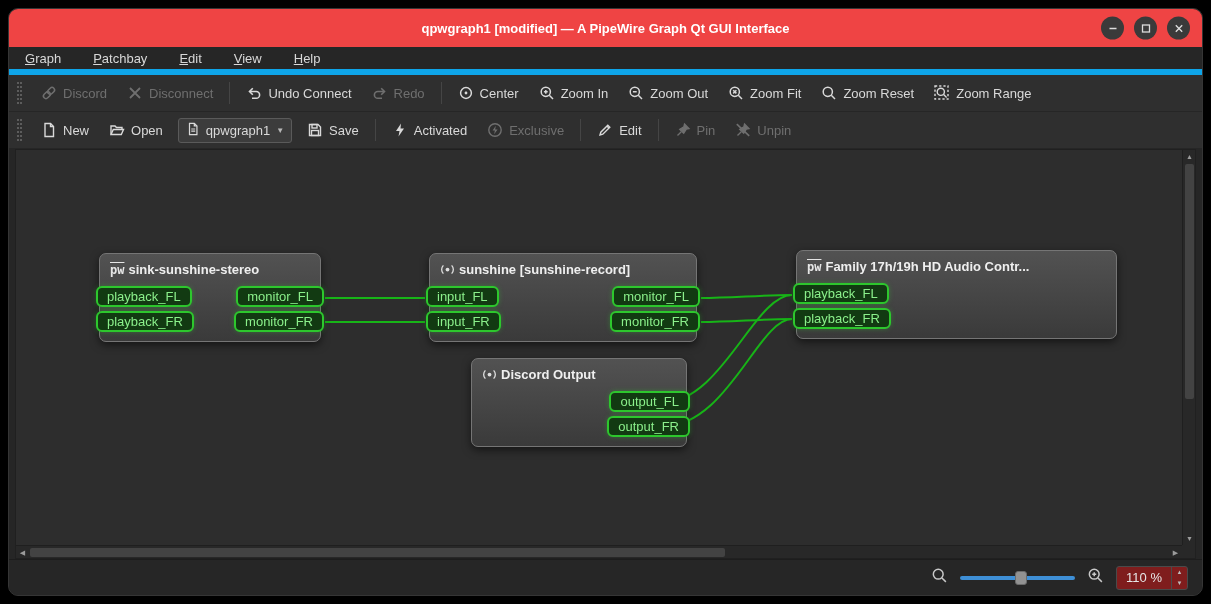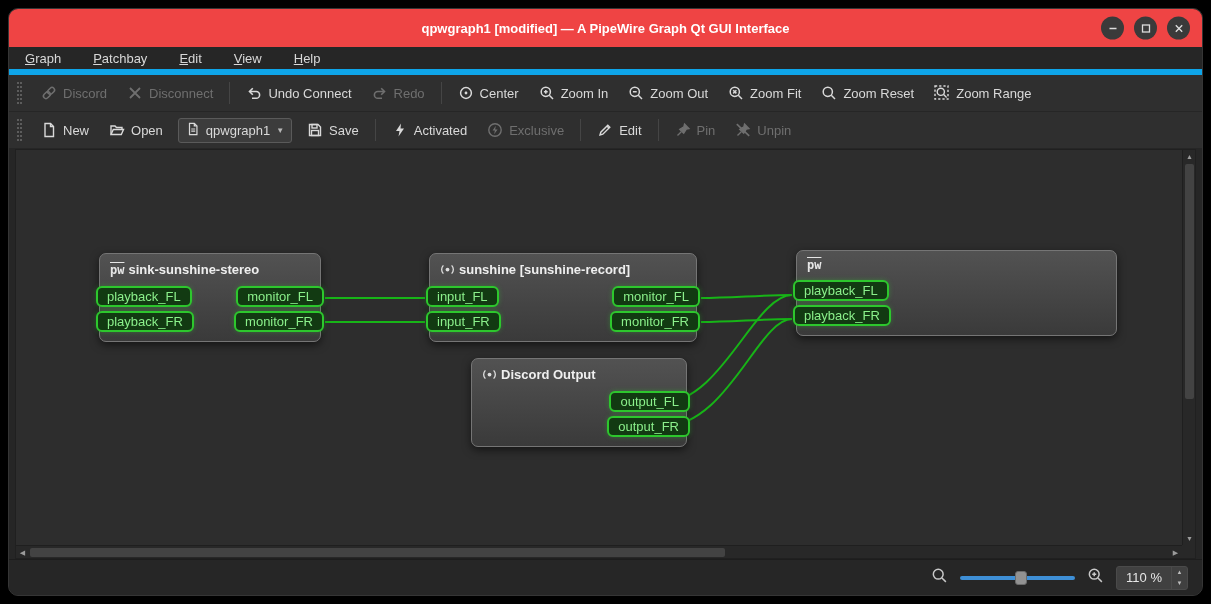--- a/index.html
+++ b/index.html
@@ -66,21 +66,21 @@
   .hthumb { position:absolute; top:2px; bottom:1px; left:14px; width:695px; background:#434343; border-radius:2px; }
 
   
   .statusbar { height:36px; background:#262626; border-top:1px solid #1d1d1d; display:flex; align-items:center;
                justify-content:flex-end; padding:0 14px; gap:12px; flex:0 0 auto; }
   .zoom-icon-btn { display:flex; align-items:center; justify-content:center; color:#c9c9c9; }
   .slider { position:relative; width:115px; height:20px; }
   .slider-track { position:absolute; left:0; right:0; top:8px; height:4px; background:#3e8fd6; border-radius:2px; }
   .slider-handle { position:absolute; left:55px; top:3px; width:12px; height:14px; background:#929292;
                    border:1px solid #6b6b6b; border-radius:3px; }
-  .spinbox { display:flex; align-items:stretch; height:24px; background:#404040; border:1px solid #4a4a4a; border-radius:3px; }
+  .spinbox { display:flex; align-items:stretch; height:24px; background:#7f1d1d; border:1px solid #4a4a4a; border-radius:3px; }
   .spin-value { display:flex; align-items:center; padding:0 9px; color:#e6e6e6; font-size:13px; }
   .spin-arrows { display:flex; flex-direction:column; width:16px; border-left:1px solid #4a4a4a; }
   .spin-btn { flex:1; display:flex; align-items:center; justify-content:center; font-size:6px; color:#bdbdbd; }
 </style>
 </head>
 <body>
 
 <div class="stage">
   <div class="window">
 
@@ -379,20 +379,21 @@
           </div>
           <div class="port-row">
             <span class="port in">input_FR</span>
             <span class="port out">monitor_FR</span>
           </div>
         </div>
 
         <div class="node" style="left:780px; top:100px; width:321px;">
           <div class="node-header">
             <span class="pw-glyph">pw</span>
+            <span>Family 17h/19h HD Audio Contr...</span>
           </div>
           <div class="port-row left-only">
             <span class="port in">playback_FL</span>
           </div>
           <div class="port-row left-only">
             <span class="port in">playback_FR</span>
           </div>
         </div>
 
         <div class="node" style="left:455px; top:208px; width:216px;">

